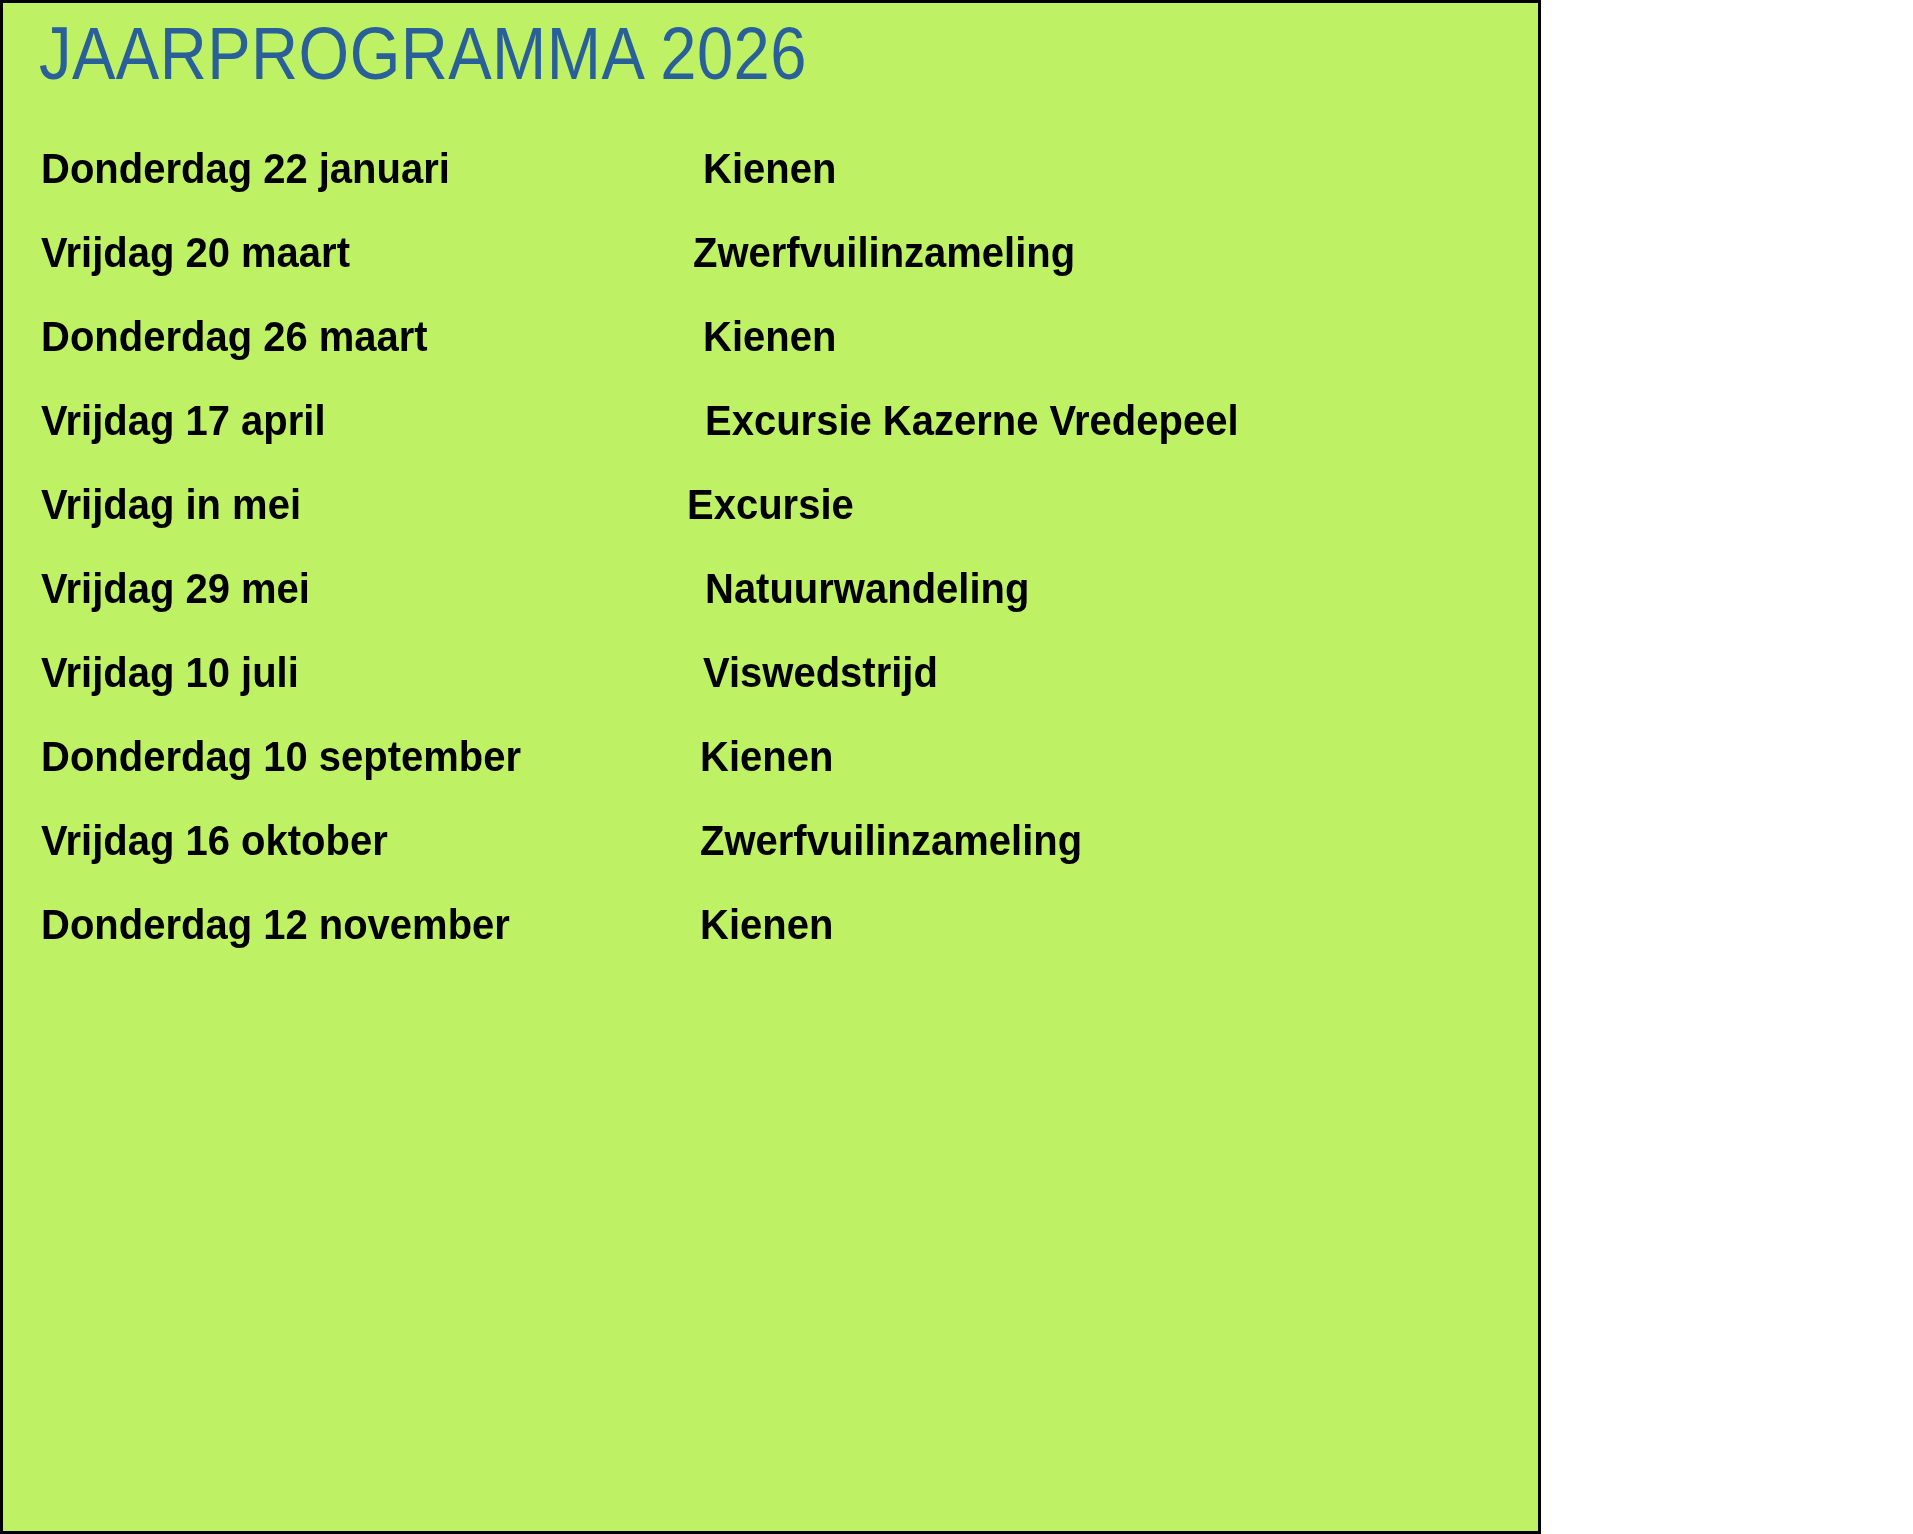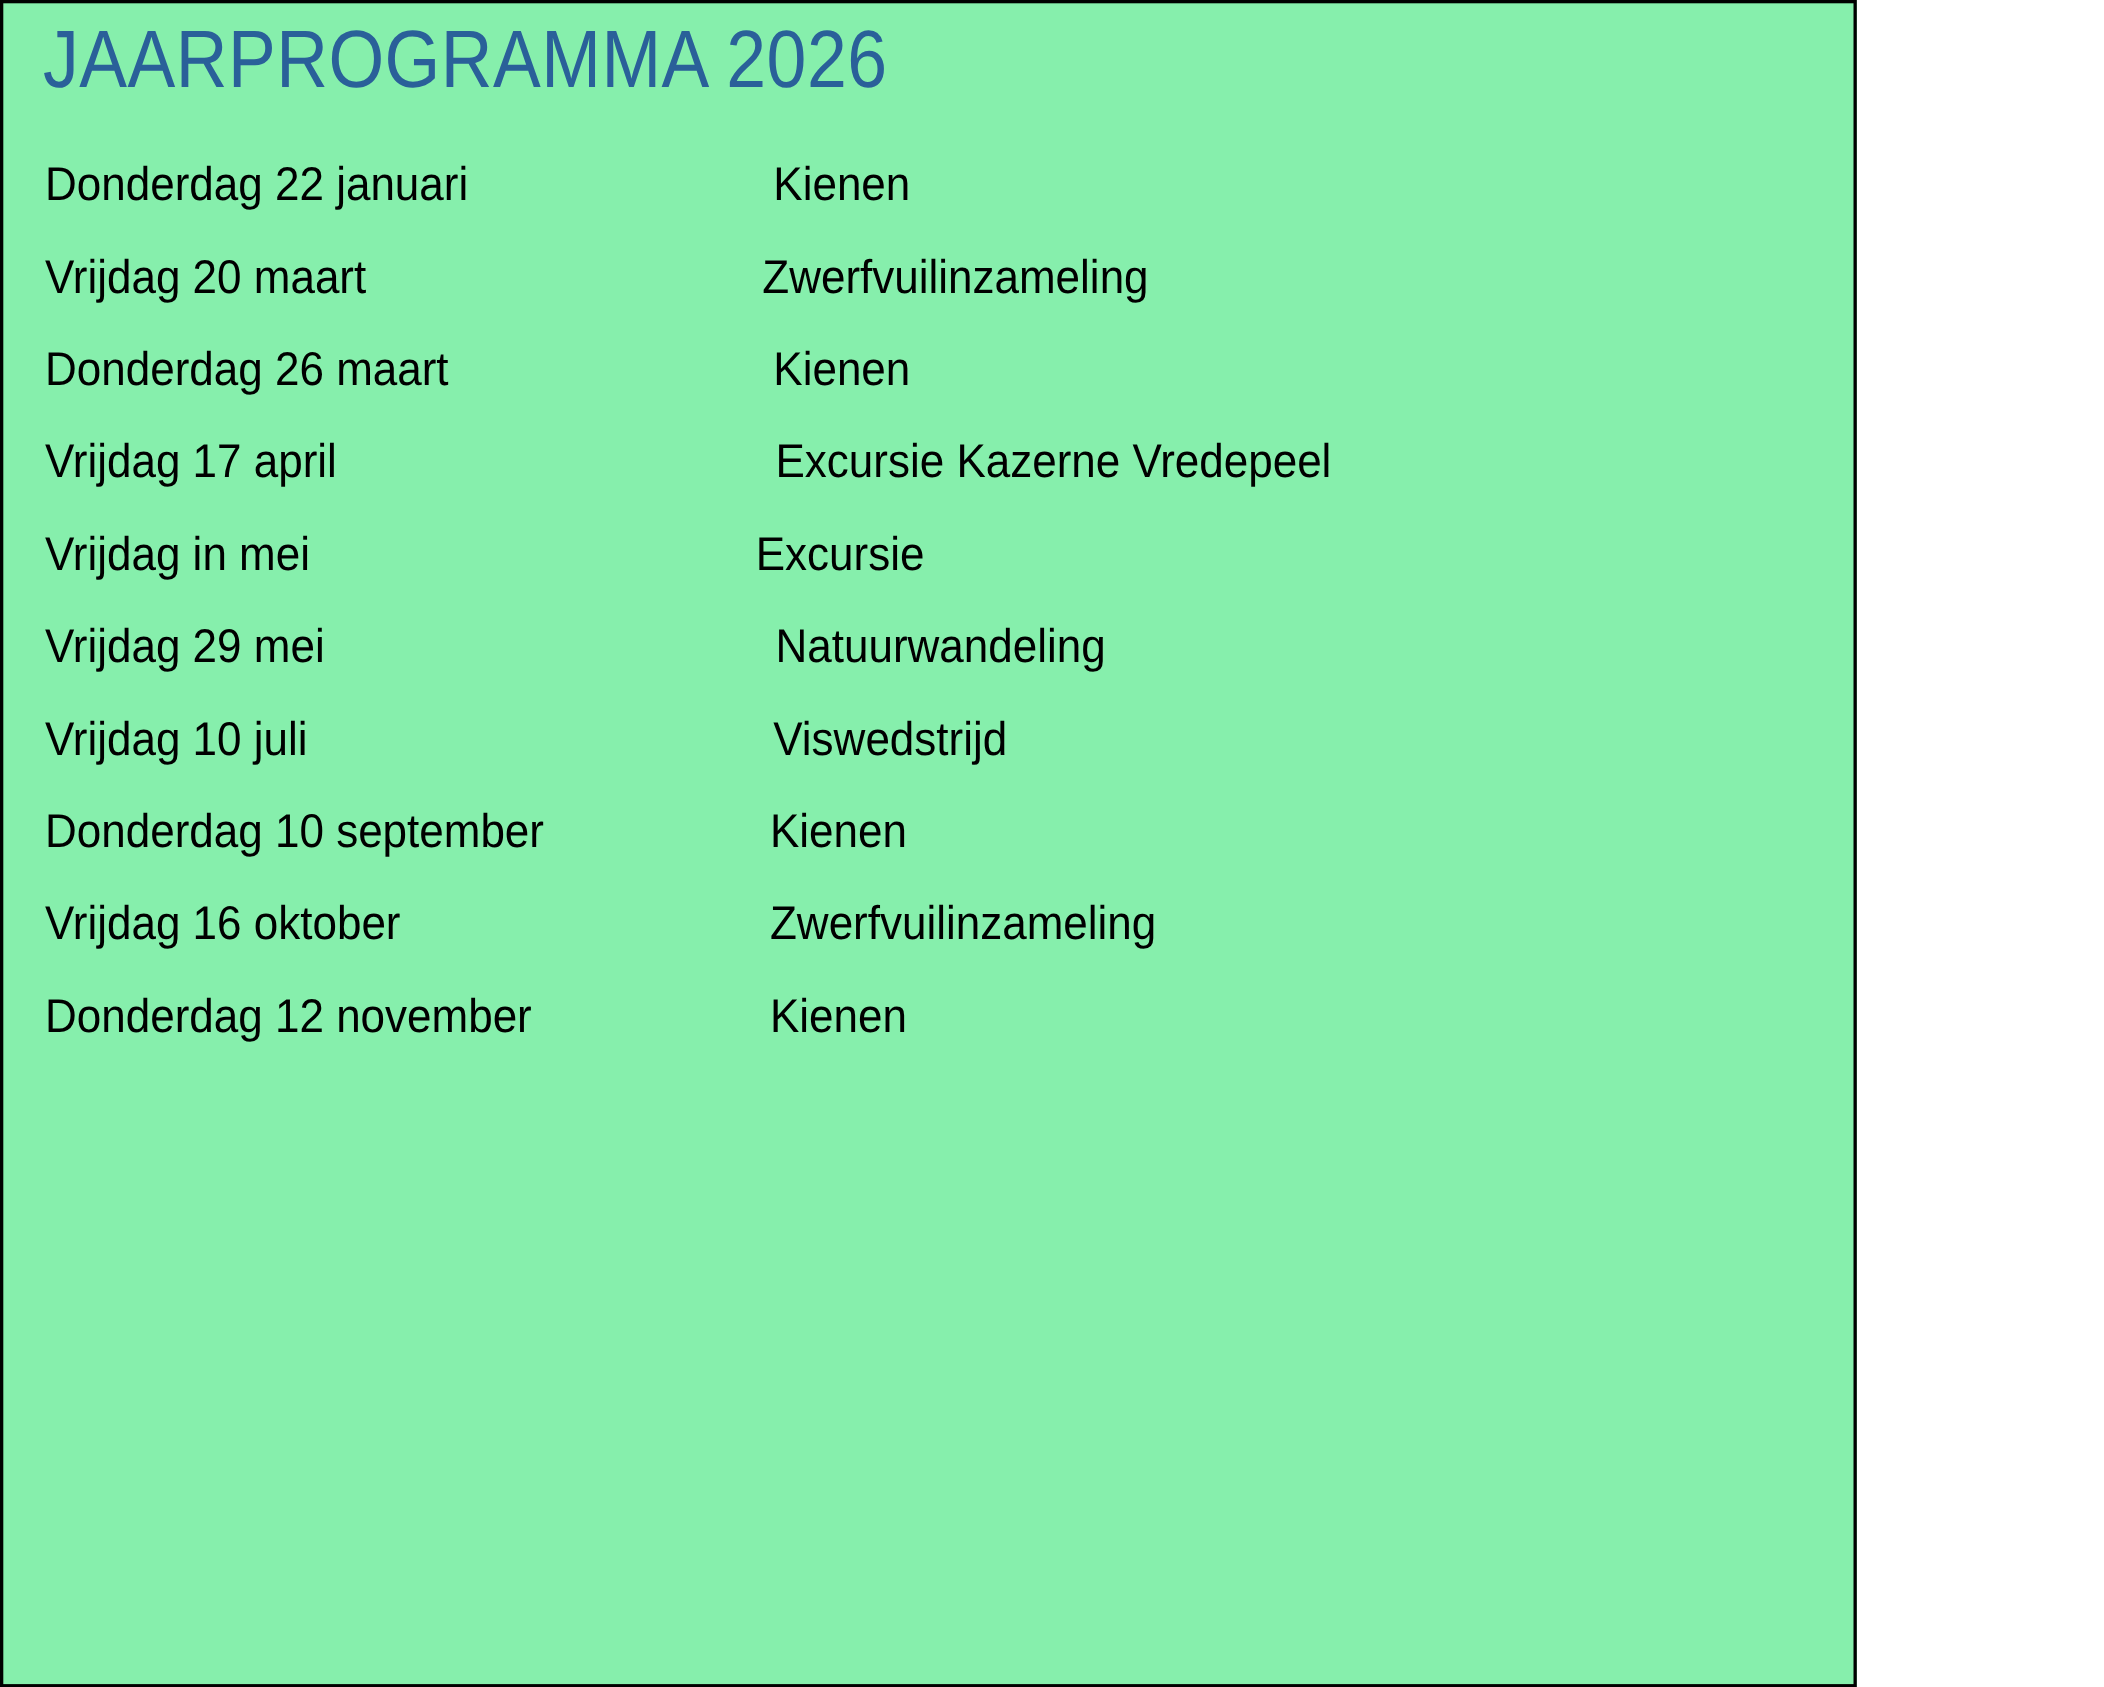--- a/index.html
+++ b/index.html
@@ -6,23 +6,23 @@
   html, body {
     margin: 0;
     padding: 0;
     background: #ffffff;
   }
   body {
     font-family: "Liberation Sans", "DejaVu Sans", sans-serif;
   }
   .page {
     position: relative;
-    width: 1688px;
+    width: 1541px;
     height: 1534px;
-    background: #86efac;
+    background: #bef264;
     box-sizing: border-box;
     border: 3px solid #000000;
     overflow: hidden;
   }
   .page-title {
     position: absolute;
     left: 36px;
     top: 14px;
     font-size: 74px;
     line-height: 1.0;
@@ -36,20 +36,21 @@
   .schedule {
     position: absolute;
     left: 0;
     top: 123px;
     width: 100%;
   }
   .schedule-row {
     position: relative;
     height: 84px;
     display: block;
+    font-weight: bold;
   }
   .row-date,
   .row-activity {
     position: absolute;
     top: 0;
     font-size: 43px;
     line-height: 84px;
     color: #000000;
     white-space: nowrap;
     transform: scaleX(0.93);

